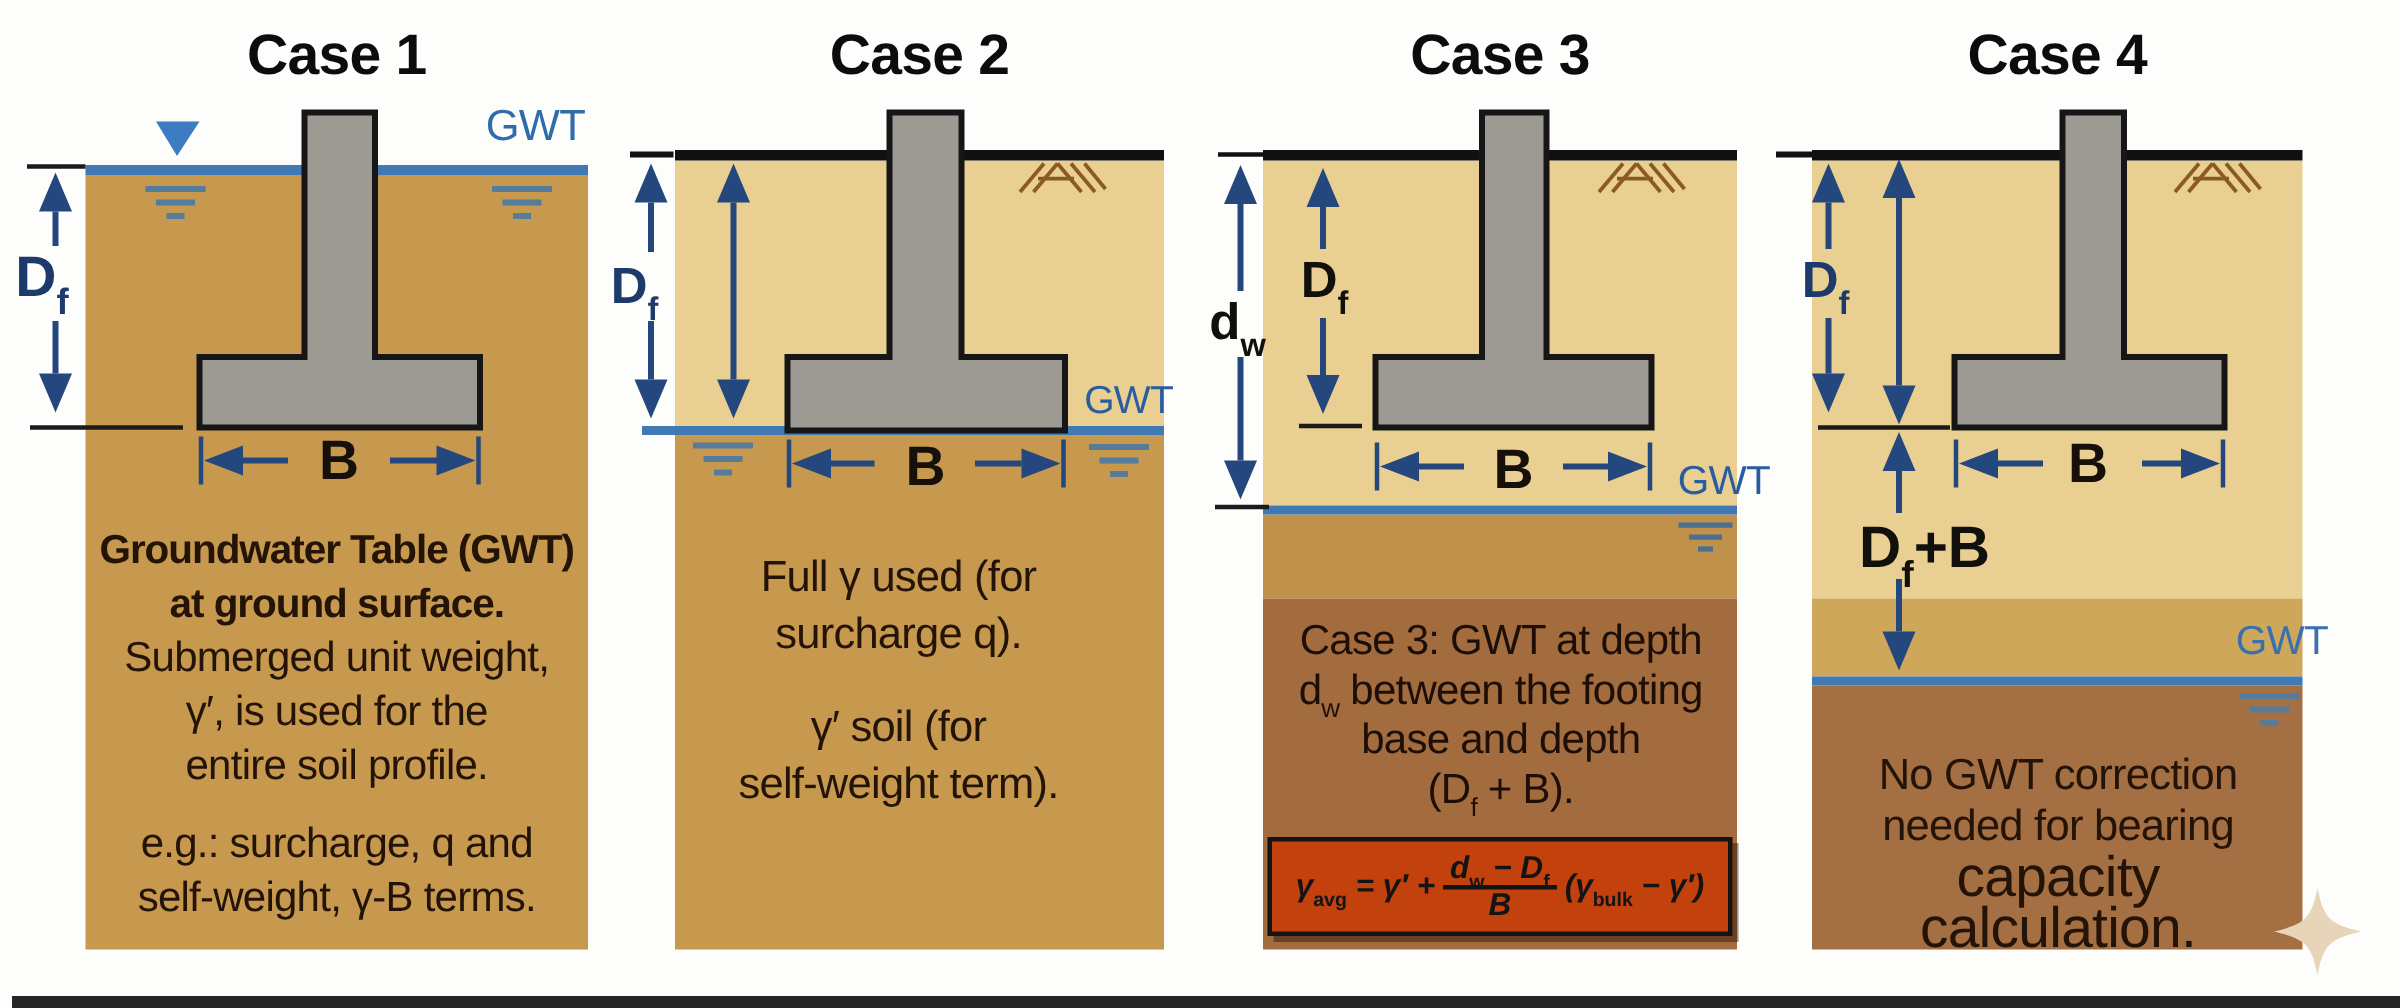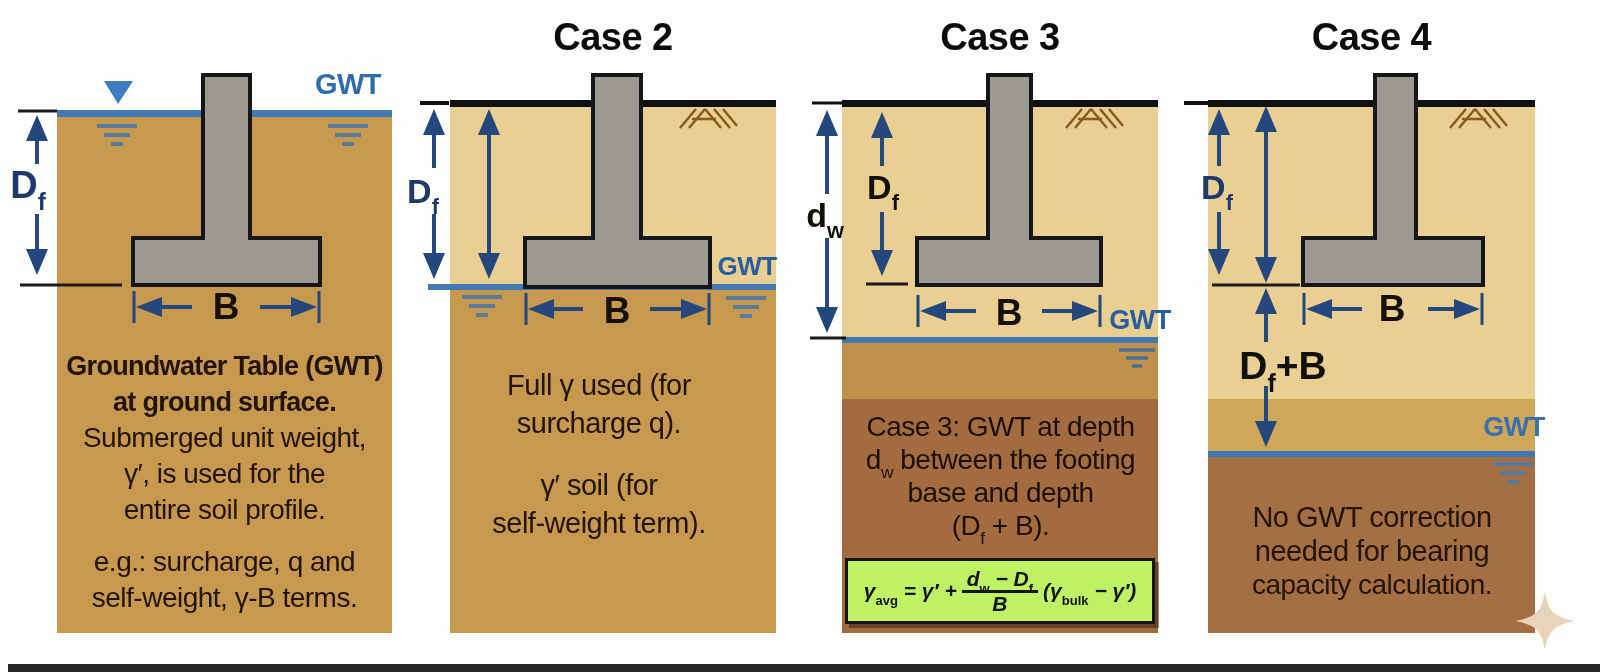--- a/index.html
+++ b/index.html
@@ -2,32 +2,32 @@
 <html><head>
 <meta charset="utf-8">
 <style>
   html,body{margin:0;padding:0;background:#ffffff;}
   .stage{position:relative;width:1600px;height:672px;background:#fdfdfc;overflow:hidden;
          font-family:"Liberation Sans",sans-serif;}
   .soil{position:absolute;}
   .hline{position:absolute;}
   svg.overlay{position:absolute;left:0;top:0;pointer-events:none;}
   .title{position:absolute;font-size:38px;font-weight:bold;color:#0c0c0c;text-align:center;letter-spacing:-0.5px;}
-  .gwt-lbl{position:absolute;font-weight:bold;color:#2e6cab;text-align:center;letter-spacing:-0.5px;}
+  .gwt-lbl{position:absolute;font-weight:normal;color:#2e6cab;text-align:right;letter-spacing:-0.5px;}
   .b-lbl{position:absolute;font-size:37px;font-weight:bold;color:#17100a;text-align:center;}
   .dim-lbl{position:absolute;font-weight:bold;text-align:center;}
   .dim-lbl sub, .b-lbl sub{font-size:64%;position:relative;bottom:-0.15em;line-height:0;}
   .navy{color:#1d3a6b;}
   .black{color:#12100d;}
   .caption{position:absolute;text-align:center;color:#241307;}
   .cap-line{line-height:36px;}
   .cap-bold{font-weight:bold;font-size:27px;letter-spacing:-0.7px;}
   .cap-reg{font-size:28px;letter-spacing:-0.5px;}
   .formula-box{position:absolute;display:flex;align-items:center;justify-content:center;gap:5px;
-               background:#bef264;border:3px solid #141414;box-shadow:4px 4px 0 rgba(30,15,5,0.45);
+               background:#c2410c;border:3px solid #141414;box-shadow:4px 4px 0 rgba(30,15,5,0.45);
                font-style:italic;font-weight:bold;font-size:21px;color:#141414;}
   .formula-box sub{font-size:62%;font-style:normal;position:relative;bottom:-0.15em;line-height:0;}
   .caption sub{font-size:62%;position:relative;bottom:-0.12em;line-height:0;}
   .frac{display:inline-flex;flex-direction:column;align-items:center;line-height:1.02;}
   .frac .num{border-bottom:3px solid #141414;padding:0 5px 1px;}
   .bottom-bar{position:absolute;background:#262626;}
 </style>
 </head>
 <body>
 
@@ -209,20 +209,21 @@
         <line x1="9" y1="22" x2="25" y2="3"></line>
       <line x1="25" y1="3" x2="41" y2="22"></line>
         <line x1="34" y1="3" x2="50" y2="22"></line>
       <line x1="43" y1="3" x2="57" y2="20"></line>
         <line x1="12" y1="13" x2="36" y2="13"></line>
     </g>
 
     <path d="M1545 592 C1549 612 1553 616 1574 621 C1553 626 1549 630 1545 650 C1541 630 1537 626 1516 621 C1537 616 1541 612 1545 592 Z" fill="#e7d4b9"></path>
   </svg>
 
+  <div class="title" style="left:57px;top:16px;width:335px;">Case 1</div>
   <div class="title" style="left:450px;top:16px;width:326px;">Case 2</div>
   <div class="title" style="left:842px;top:16px;width:316px;">Case 3</div>
   <div class="title" style="left:1208px;top:16px;width:327px;">Case 4</div>
 
   <div class="gwt-lbl" style="left:306px;top:68px;width:84px;font-size:29px;">GWT</div>
   <div class="gwt-lbl" style="left:712px;top:251px;width:70px;font-size:26px;color:#2a5d9f;">GWT</div>
   <div class="gwt-lbl" style="left:1100px;top:305px;width:80px;font-size:27px;color:#2a5d9f;">GWT</div>
   <div class="gwt-lbl" style="left:1476px;top:412px;width:76px;font-size:27px;color:#3a70ae;">GWT</div>
 
   <div class="b-lbl" style="left:196px;top:286px;width:60px;">B</div>
@@ -266,18 +267,18 @@
     <span class="frac">
       <span class="num"><span>d</span><sub>w</sub><span> − D</span><sub>f</sub></span>
       <span class="den"><span>B</span></span>
     </span>
     <span><span>(γ</span><sub>bulk</sub><span> − γ′)</span></span>
   </div>
 
   <div class="caption" style="left:1209px;top:500px;width:326px;">
     <div class="cap-line cap-reg" style="font-size:29px;line-height:34px;">No GWT correction</div>
     <div class="cap-line cap-reg" style="font-size:29px;line-height:34px;">needed for bearing</div>
-    <div class="cap-line cap-reg" style="font-size:28px;line-height:34px;">capacity calculation.</div>
+    <div class="cap-line cap-reg" style="font-size:38px;line-height:34px;">capacity calculation.</div>
   </div>
 
   <div class="bottom-bar" style="left:8px;top:664px;width:1592px;height:8px;"></div>
 
 </div>
 
 </body></html>

